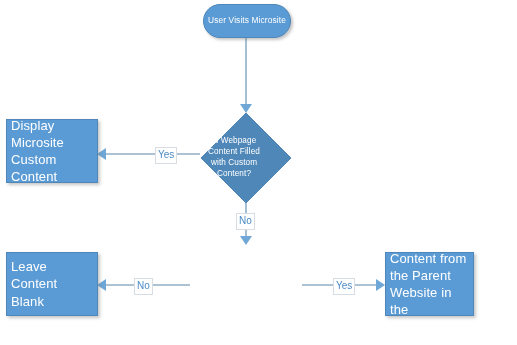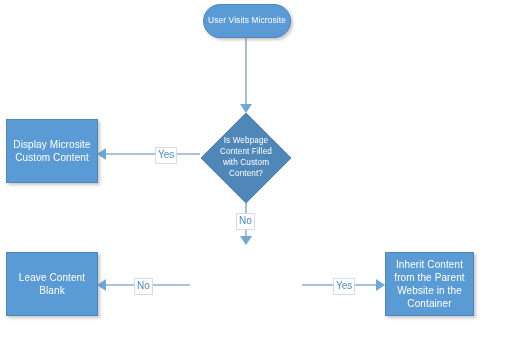--- a/index.html
+++ b/index.html
@@ -23,30 +23,30 @@
     top: 0;
     width: 517px;
     height: 345px;
   }
   .node {
     position: absolute;
     box-sizing: border-box;
     display: flex;
     align-items: center;
     justify-content: center;
-    text-align: center;
+    text-align: left;
     color: #ffffff;
     line-height: 1.32;
     letter-spacing: 0.1px;
   }
   .rect {
     background: #5b9bd5;
     border: 1px solid #4e87b8;
     box-shadow: 2px 2px 3px rgba(120,120,120,0.42);
-    font-size: 10px;
+    font-size: 13px;
     padding: 2px 4px;
   }
   .rounded {
     background: #5b9bd5;
     border: 1px solid #4e87b8;
     border-radius: 17px;
     box-shadow: 2px 2px 3px rgba(120,120,120,0.42);
     font-size: 8.4px;
     white-space: nowrap;
   }
@@ -61,21 +61,21 @@
     height: 100%;
   }
   .diamond-label {
     position: absolute;
     left: 0;
     top: 0;
     width: 100%;
     height: 100%;
     display: flex;
     align-items: center;
-    justify-content: center;
+    justify-content: flex-start;
     text-align: center;
     color: #ffffff;
     font-size: 8.2px;
     line-height: 1.34;
     letter-spacing: 0.1px;
     pointer-events: none;
   }
   .diamond-label span {
     display: block;
     width: 74%;

